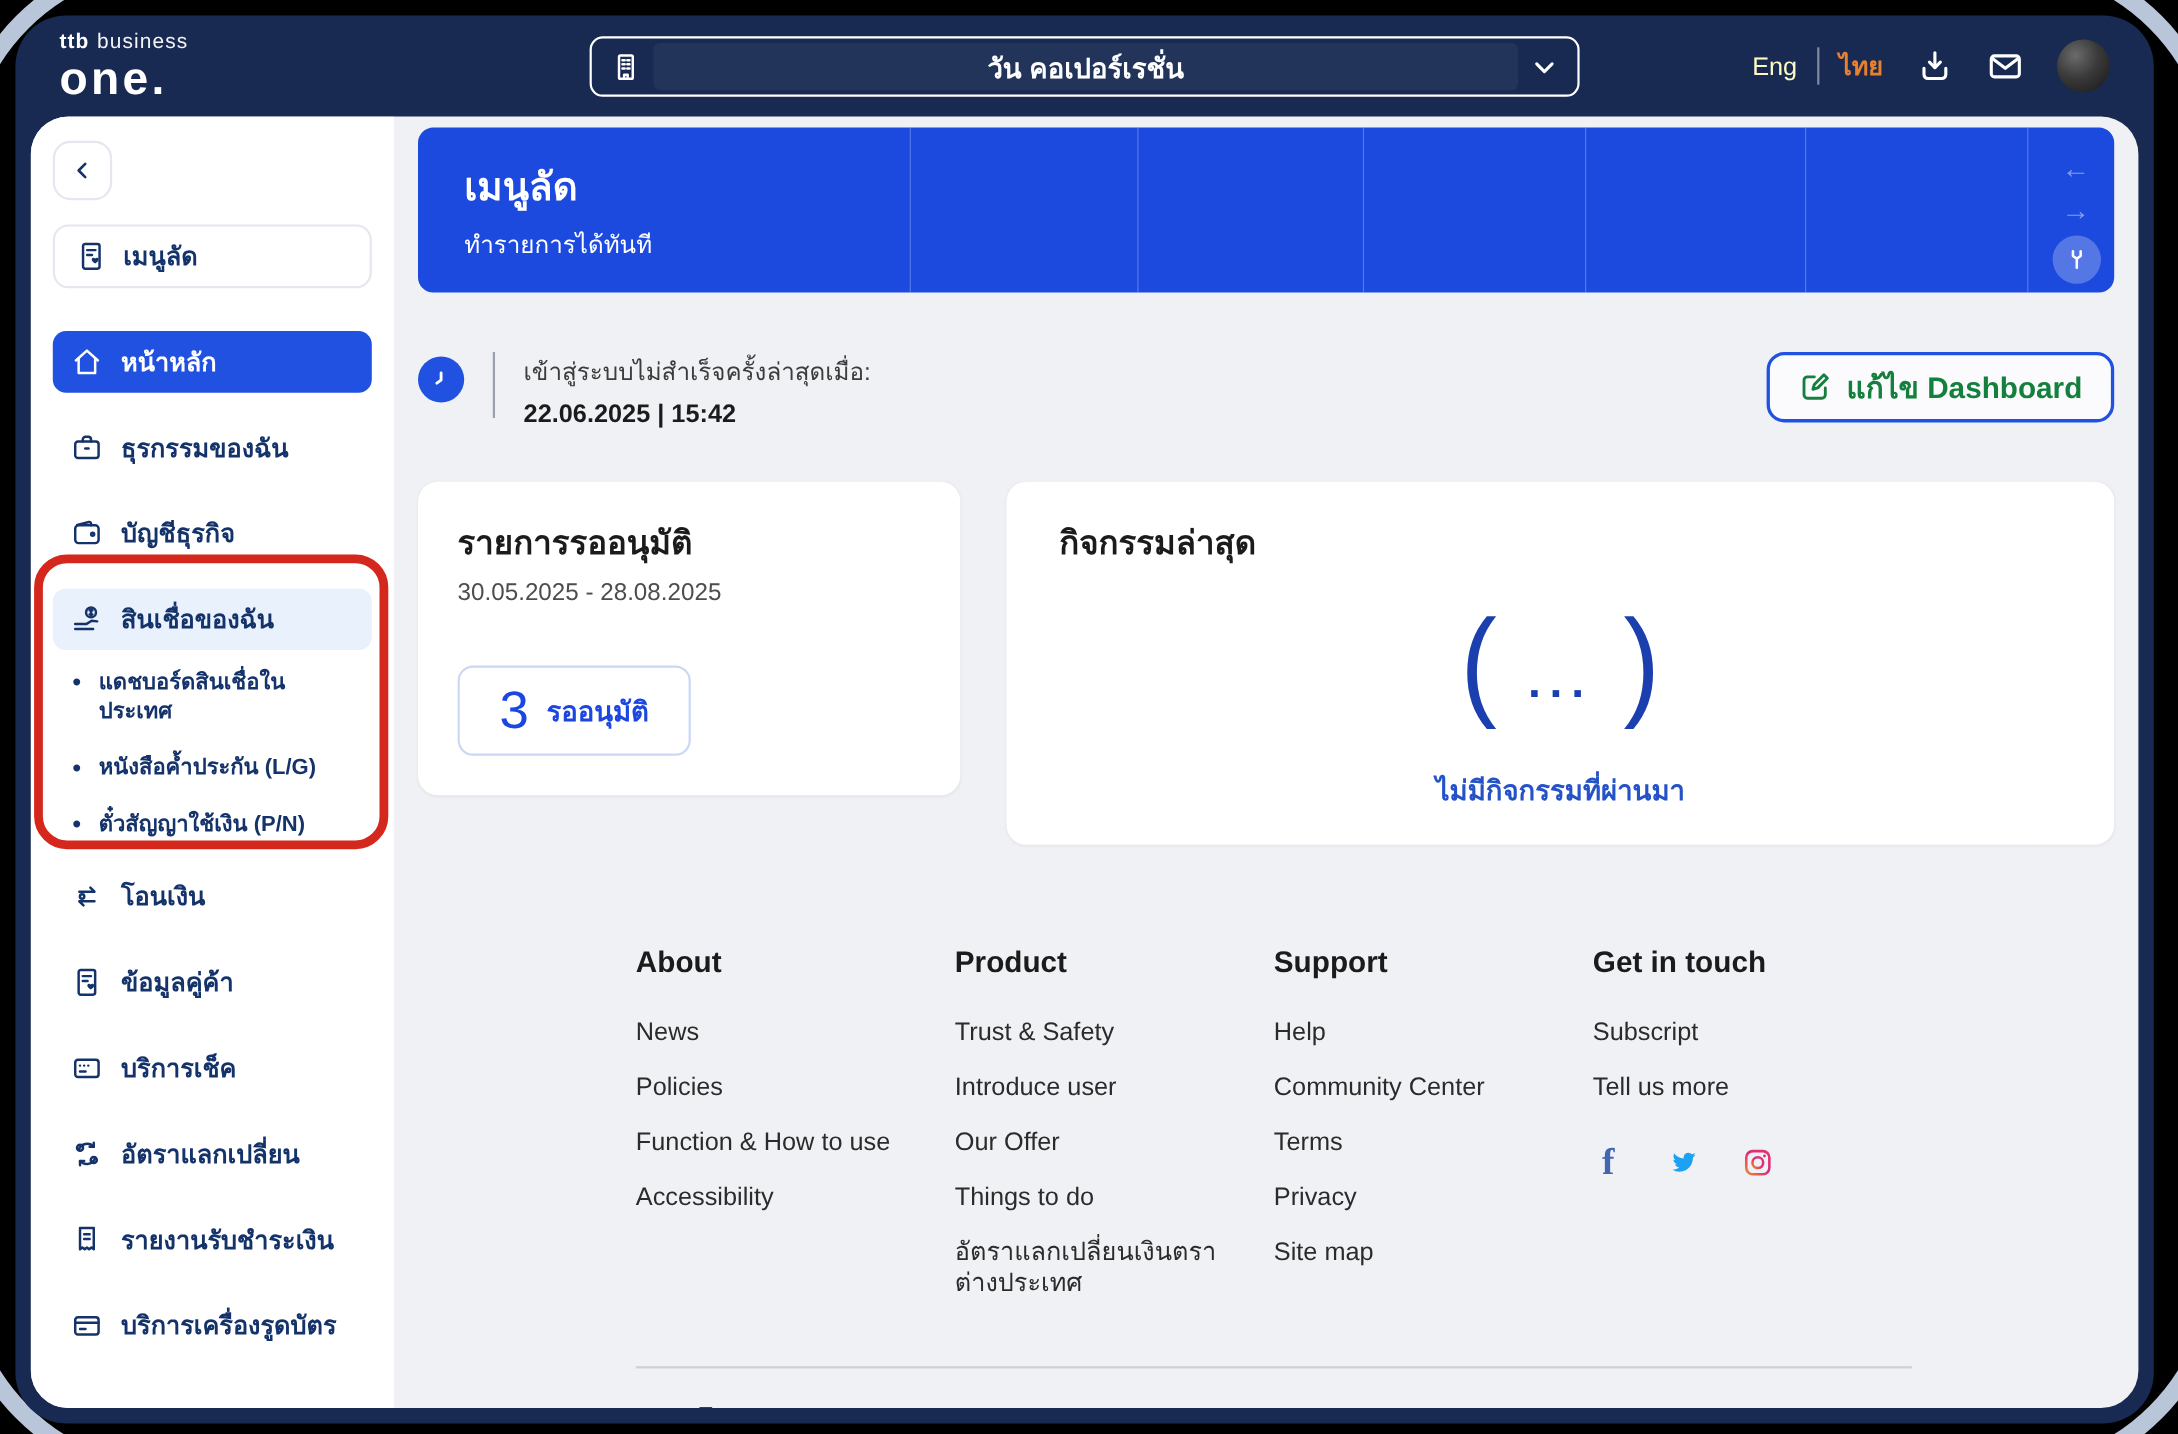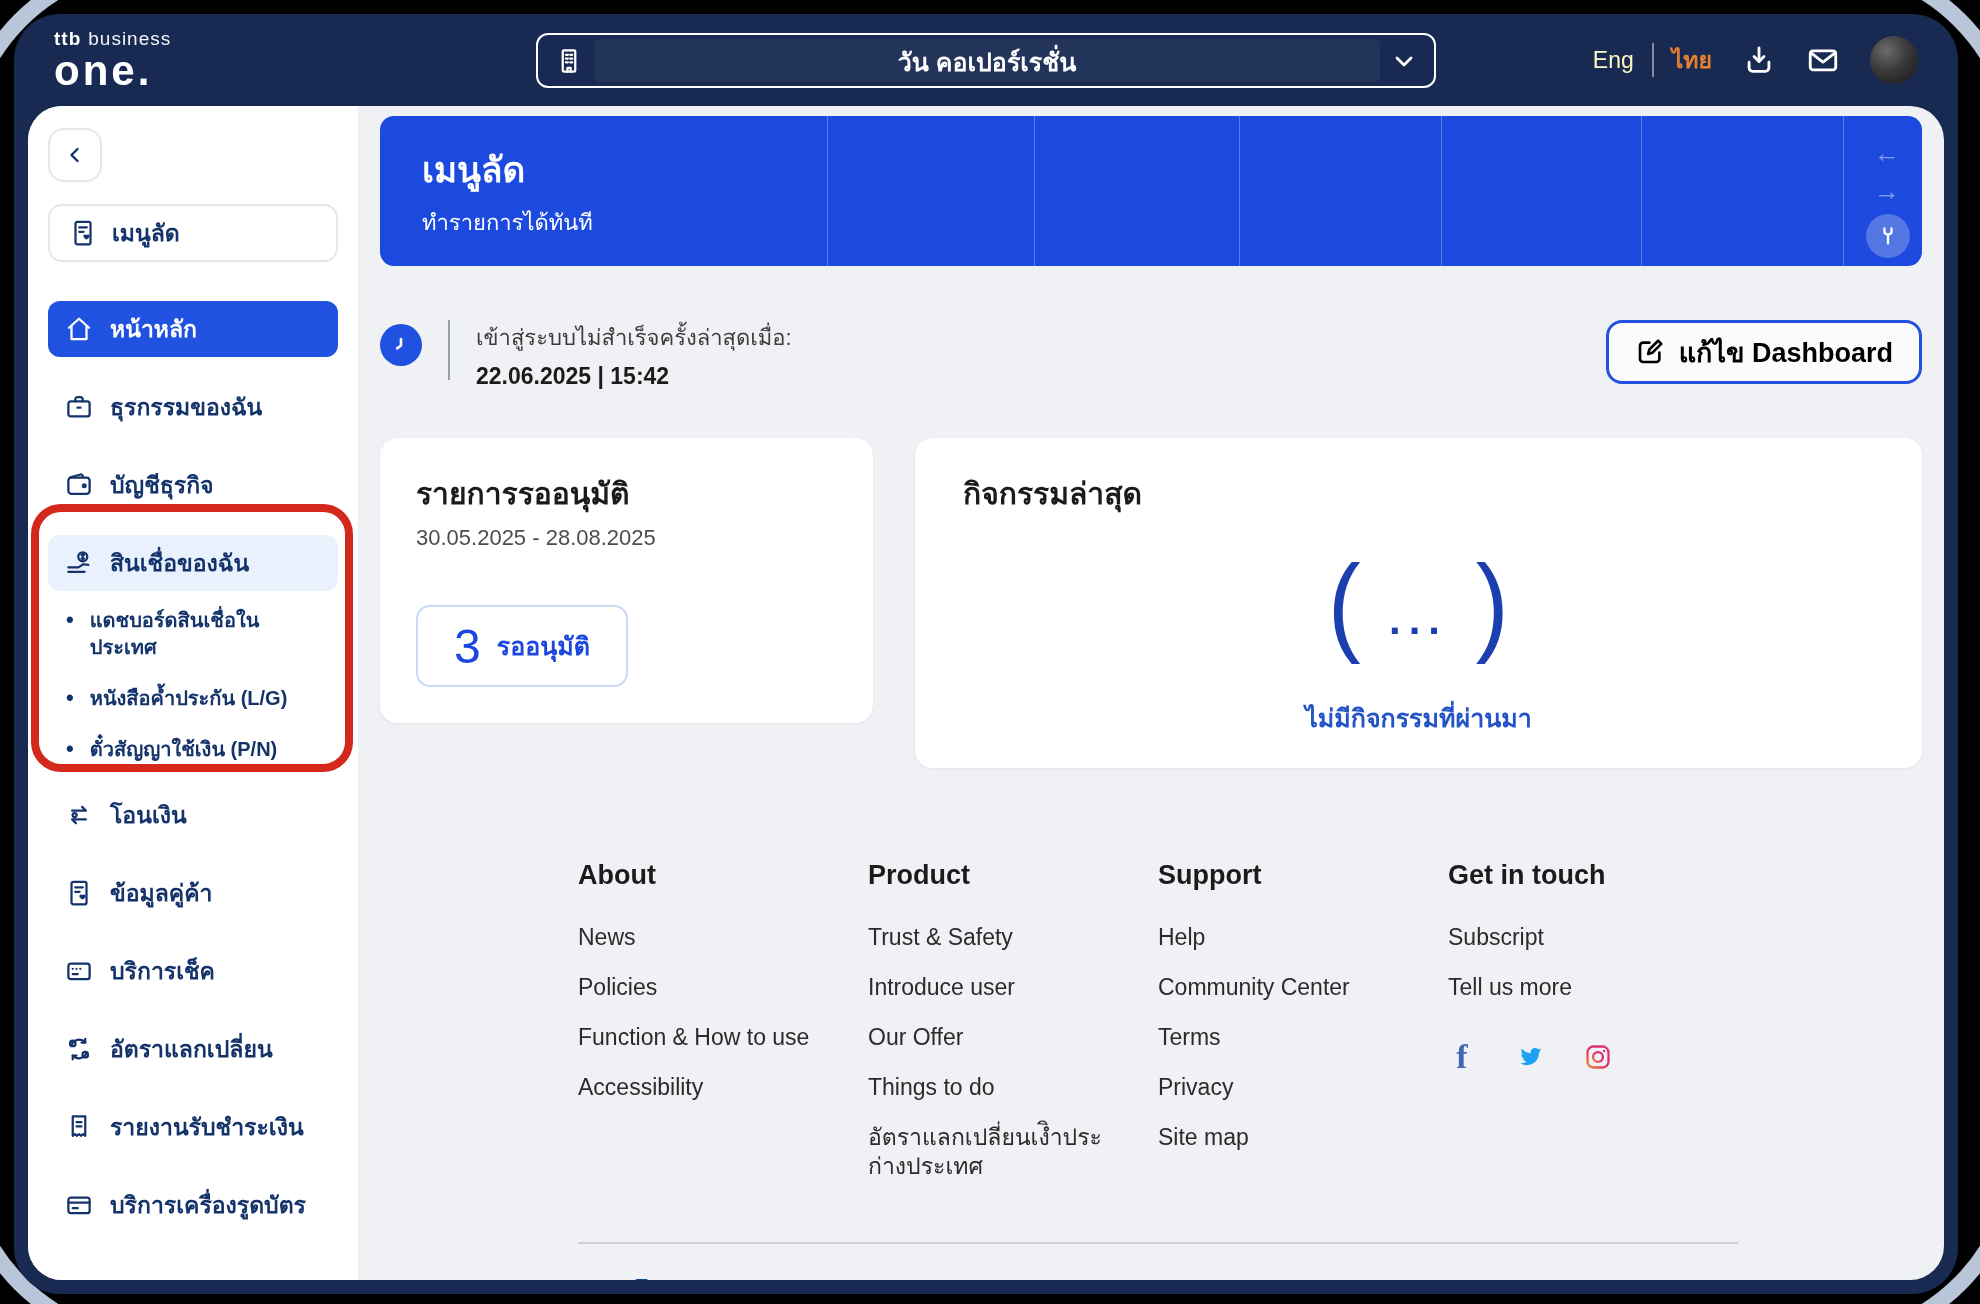--- a/index.html
+++ b/index.html
@@ -79,21 +79,21 @@
                    background:rgba(255,255,255,.25); display:flex; align-items:center; justify-content:center; cursor:pointer; }
 
   .session-row { margin-top:54px; display:flex; align-items:flex-start; }
   .clock-badge { width:42px; height:42px; border-radius:50%; background:#2151e0;
                  display:flex; align-items:center; justify-content:center; flex-shrink:0; margin-top:4px; }
   .session-block { margin-left:20px; }
   .session-label { font-size:22px; color:#3c3c3c; }
   .session-value { font-size:23px; color:#1b1b1b; font-weight:700; margin-top:8px; }
   .session-divider { width:2px; background:#9aa0ab; height:60px; margin:0 26px; }
   .edit-dash-btn { margin-left:auto; height:64px; padding:0 26px; background:#fbfbfd;
-                   border:3px solid #2151e0; border-radius:16px; color:#000000;
+                   border:3px solid #2151e0; border-radius:16px; color:#15803d;
                    display:flex; align-items:center; gap:14px; font-size:27px; font-weight:700; cursor:pointer; }
 
   .cards-row { margin-top:48px; display:flex; gap:42px; align-items:flex-start; }
   .card { background:#fff; border-radius:18px; box-shadow:0 1px 3px rgba(20,30,60,.06); }
   .card-pending { width:493px; height:285px; padding:32px 36px; }
   .card-title { font-size:30px; font-weight:800; color:#1b1b1b; }
   .card-dates { font-size:22px; color:#4d4d4d; margin-top:8px; }
   .pending-count-btn { margin-top:54px; width:212px; height:82px; border:2px solid #c9d8f5; border-radius:14px;
                        background:#fff; display:flex; align-items:center; justify-content:center; gap:16px;
                        color:#1b46e0; cursor:pointer; }
@@ -417,21 +417,21 @@
               <div class="f-link">Function &amp; How to use</div>
               <div class="f-link">Accessibility</div>
             </div>
 
             <div>
               <div class="f-heading">Product</div>
               <div class="f-link">Trust &amp; Safety</div>
               <div class="f-link">Introduce user</div>
               <div class="f-link">Our Offer</div>
               <div class="f-link">Things to do</div>
-              <div class="f-link">อัตราแลกเปลี่ยนเงิำประก่างประเทศ</div>
+              <div class="f-link">อัตราแลกเปลี่ยนเงินตราต่างประเทศ</div>
             </div>
 
             <div>
               <div class="f-heading">Support</div>
               <div class="f-link">Help</div>
               <div class="f-link">Community Center</div>
               <div class="f-link">Terms</div>
               <div class="f-link">Privacy</div>
               <div class="f-link">Site map</div>
             </div>

